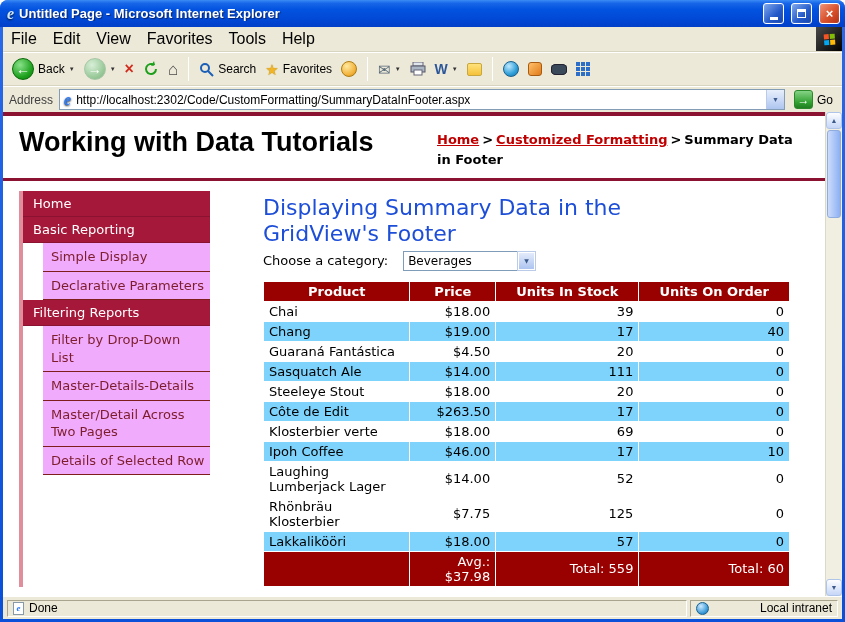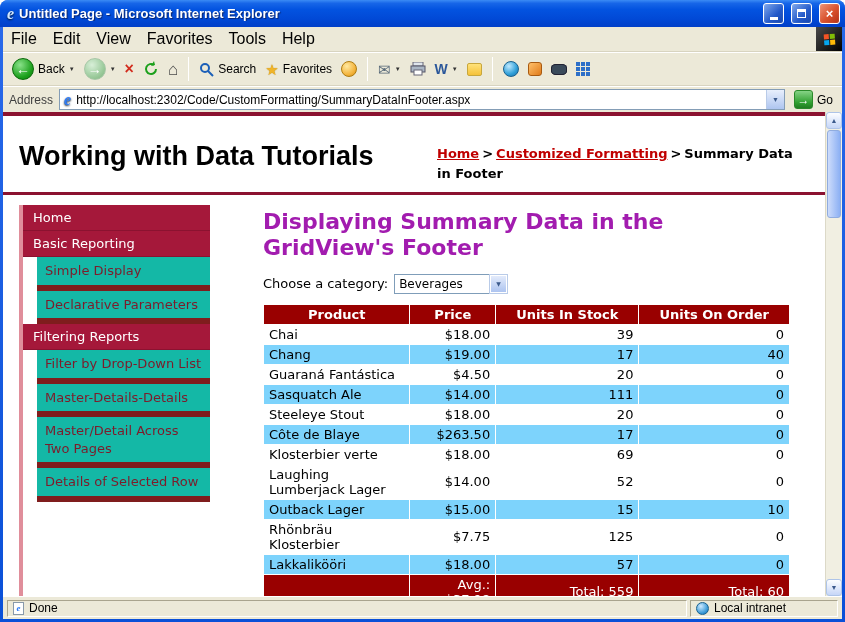--- a/index.html
+++ b/index.html
@@ -66,53 +66,53 @@
   .viewport { height:484px; display:flex; background:#fff; }
   .page { flex:1; overflow:hidden; background:#fff; font-family:"DejaVu Sans",sans-serif; }
   .vscroll { width:17px; background:#f1efe2; display:flex; flex-direction:column; border-left:1px solid #dcd9c8; }
   .sbtn { height:17px; background:linear-gradient(180deg,#fdfeff,#c6d6f7); border:1px solid #aec4e8; border-radius:3px;
     display:flex; align-items:center; justify-content:center; font-size:7px; color:#3c5a8c; }
   .sthumb { height:88px; margin:1px; background:linear-gradient(90deg,#cddcfb,#8cb0f4); border:1px solid #90acdf; border-radius:3px; }
   .strack { flex:1; }
 
   
   .band { height:4px; background:#8b1230; }
-  .pagehead { display:flex; justify-content:space-between; padding:25px 16px 9px; background:#fff; }
+  .pagehead { display:flex; justify-content:space-between; padding:11px 16px 9px; background:#fff; }
   .site-title { font-family:"Liberation Sans",sans-serif; font-size:27px; font-weight:bold; color:#000; letter-spacing:0; }
   .crumbs { width:372px; font-size:13px; font-weight:bold; line-height:1.5; padding-top:3px; color:#000; }
   .crumbs a { color:#c00000; text-decoration:underline; }
   .crumb-sep { padding:0 3px; }
   .rule { height:3px; background:#8b1230; }
   .pagebody { display:flex; padding-top:10px; }
 
   .sidebar { width:191px; margin-left:16px; border-left:4px solid #e08e9b; font-size:13px; flex:none; }
   .sidebar a { display:block; cursor:pointer; }
   .sidebar .l1 { background:#a5183a; color:#fff; padding:5px 10px; border-bottom:1px solid #8b1230; }
-  .sidebar .l2 { margin-left:14px; background:#14b8a6; color:#7d1c2b; padding:5px 4px 5px 8px; border-bottom:6px solid #7f1d1d; line-height:1.35; }
+  .sidebar .l2 { margin-left:20px; background:#f0abfc; color:#7d1c2b; padding:5px 4px 5px 8px; border-bottom:1px solid #7f1d1d; line-height:1.35; }
 
   .main { flex:1; padding:4px 32px 0 53px; }
-  .heading { font-size:22px; font-weight:bold; color:#a21caf; line-height:1.2; max-width:450px; margin-bottom:12px; }
-  .cat-row { display:flex; align-items:center; gap:6px; font-size:13px; margin-bottom:10px; }
-  .select { width:114px; height:20px; border:1px solid #7f9db9; background:#fff; display:flex; align-items:center; font-size:12px; padding-left:4px; }
+  .heading { font-size:22px; font-weight:normal; color:#1d4ed8; line-height:1.2; max-width:450px; margin-bottom:3px; }
+  .cat-row { display:flex; align-items:center; gap:15px; font-size:13px; margin-bottom:10px; }
+  .select { width:133px; height:20px; border:1px solid #7f9db9; background:#fff; display:flex; align-items:center; font-size:12px; padding-left:4px; }
   .select .val { flex:1; }
   .select .sbtn2 { width:17px; height:18px; background:linear-gradient(#e3ebfb,#adc4f0); border:1px solid #fff; outline:1px solid #b9cbe8;
     display:flex; align-items:center; justify-content:center; font-size:6px; color:#3c5a8c; }
 
   table.grid { width:527px; border-collapse:collapse; font-size:13px; }
   .grid th { background:#990000; color:#fff; font-weight:bold; text-align:center; padding:2px 20px; border:1px solid #fff; white-space:nowrap; }
   .grid td { padding:2px 5px; border:1px solid #fff; color:#000; background:#fff; }
   .grid tr.alt td { background:#7dd3fc; }
   .grid td.num { text-align:right; }
   .grid tfoot td { background:#990000; color:#fff; text-align:right; font-weight:normal; }
 
   
   .statusbar { height:23px; background:#ece9d8; border-top:1px solid #fff; display:flex; align-items:center; gap:3px; padding:2px 4px; font-size:12px; }
   .spane { height:17px; border:1px solid; border-color:#a9a48e #ffffff #ffffff #a9a48e; display:flex; align-items:center; gap:5px; padding:0 5px; }
   .spane.mainp { flex:1; }
-  .spane.zonep { width:148px; }
+  .spane.zonep { width:148px;justify-content:space-between; }
   .doc-icon { width:11px; height:13px; background:#fff; border:1px solid #8899aa; display:flex; align-items:center; justify-content:center;
     font-family:"Liberation Serif",serif; font-style:italic; font-weight:bold; font-size:9px; color:#2f7cf6; }
   .zone-icon { width:13px; height:13px; border-radius:50%; background:radial-gradient(circle at 35% 30%,#cfeaff,#3a9ad8 65%,#1c6fa8); border:1px solid #19618f; }
 </style>
 </head>
 <body>
 
 <div class="frame">
 
   <div class="titlebar">
@@ -321,42 +321,42 @@
                 <td class="num">111</td>
                 <td class="num">0</td>
               </tr>
               <tr>
                 <td>Steeleye Stout</td>
                 <td class="num">$18.00</td>
                 <td class="num">20</td>
                 <td class="num">0</td>
               </tr>
               <tr class="alt">
-                <td>Côte de Blaye</td>
+                <td>Côte de Edit</td>
                 <td class="num">$263.50</td>
                 <td class="num">17</td>
                 <td class="num">0</td>
               </tr>
               <tr>
                 <td>Klosterbier verte</td>
                 <td class="num">$18.00</td>
                 <td class="num">69</td>
                 <td class="num">0</td>
               </tr>
+              <tr class="alt">
+                <td>Ipoh Coffee</td>
+                <td class="num">$46.00</td>
+                <td class="num">17</td>
+                <td class="num">10</td>
+              </tr>
               <tr>
                 <td>Laughing Lumberjack Lager</td>
                 <td class="num">$14.00</td>
                 <td class="num">52</td>
                 <td class="num">0</td>
-              </tr>
-              <tr class="alt">
-                <td>Outback Lager</td>
-                <td class="num">$15.00</td>
-                <td class="num">15</td>
-                <td class="num">10</td>
               </tr>
               <tr>
                 <td>Rhönbräu Klosterbier</td>
                 <td class="num">$7.75</td>
                 <td class="num">125</td>
                 <td class="num">0</td>
               </tr>
               <tr class="alt">
                 <td>Lakkalikööri</td>
                 <td class="num">$18.00</td>

